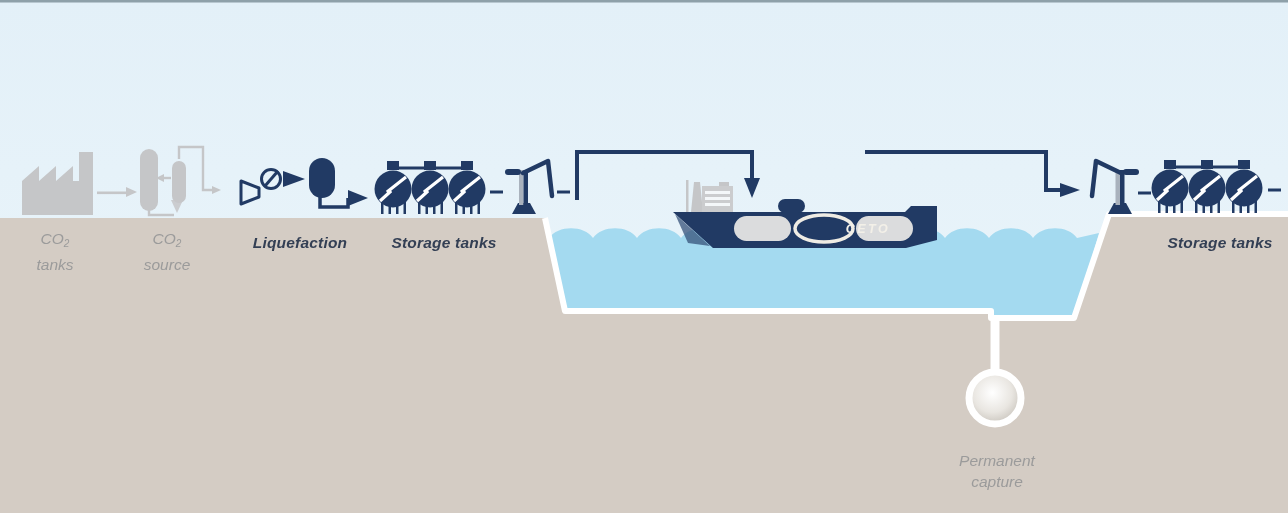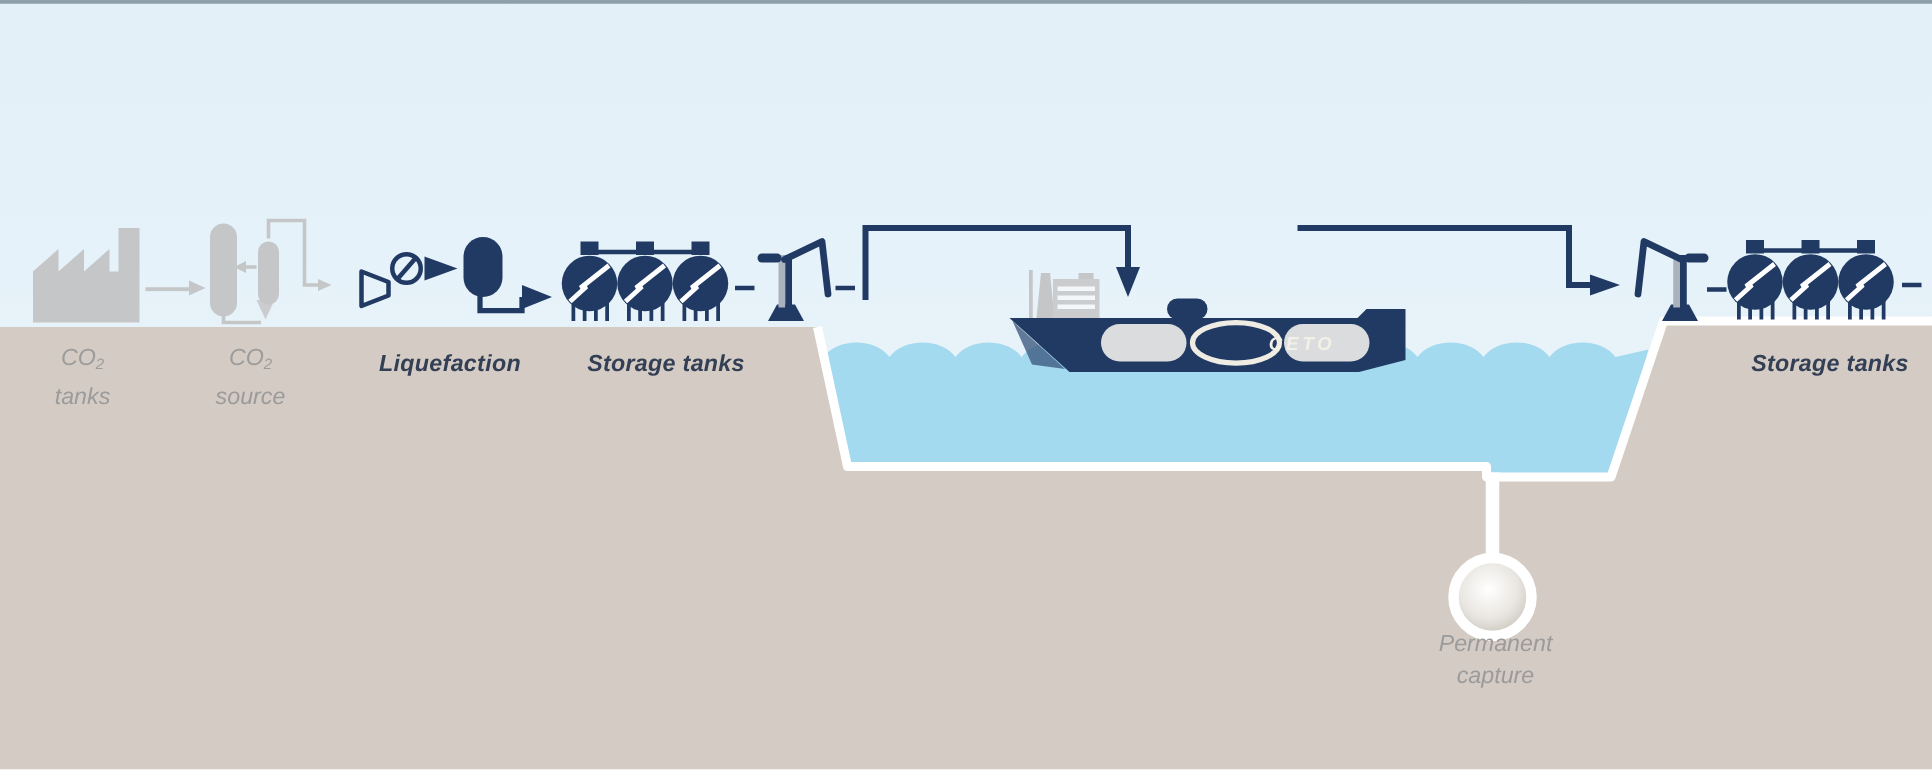--- a/index.html
+++ b/index.html
@@ -206,18 +206,18 @@
 </div>
 
 <div class="label navy" style="left:286px;top:232px">Liquefaction</div>
 
 <div class="label navy" style="left:430px;top:232px">Storage tanks</div>
 
 <div class="label navy" style="left:1206px;top:232px">Storage tanks</div>
 
 <div class="ceto-badge" style="left:868px;top:229px">CETO</div>
 
-<div class="label gray" style="left:997px;top:419px">
+<div class="label gray" style="left:997px;top:450px">
   <div>Permanent</div>
   <div>capture</div>
 </div>
 
 </div>
 
 </body></html>

